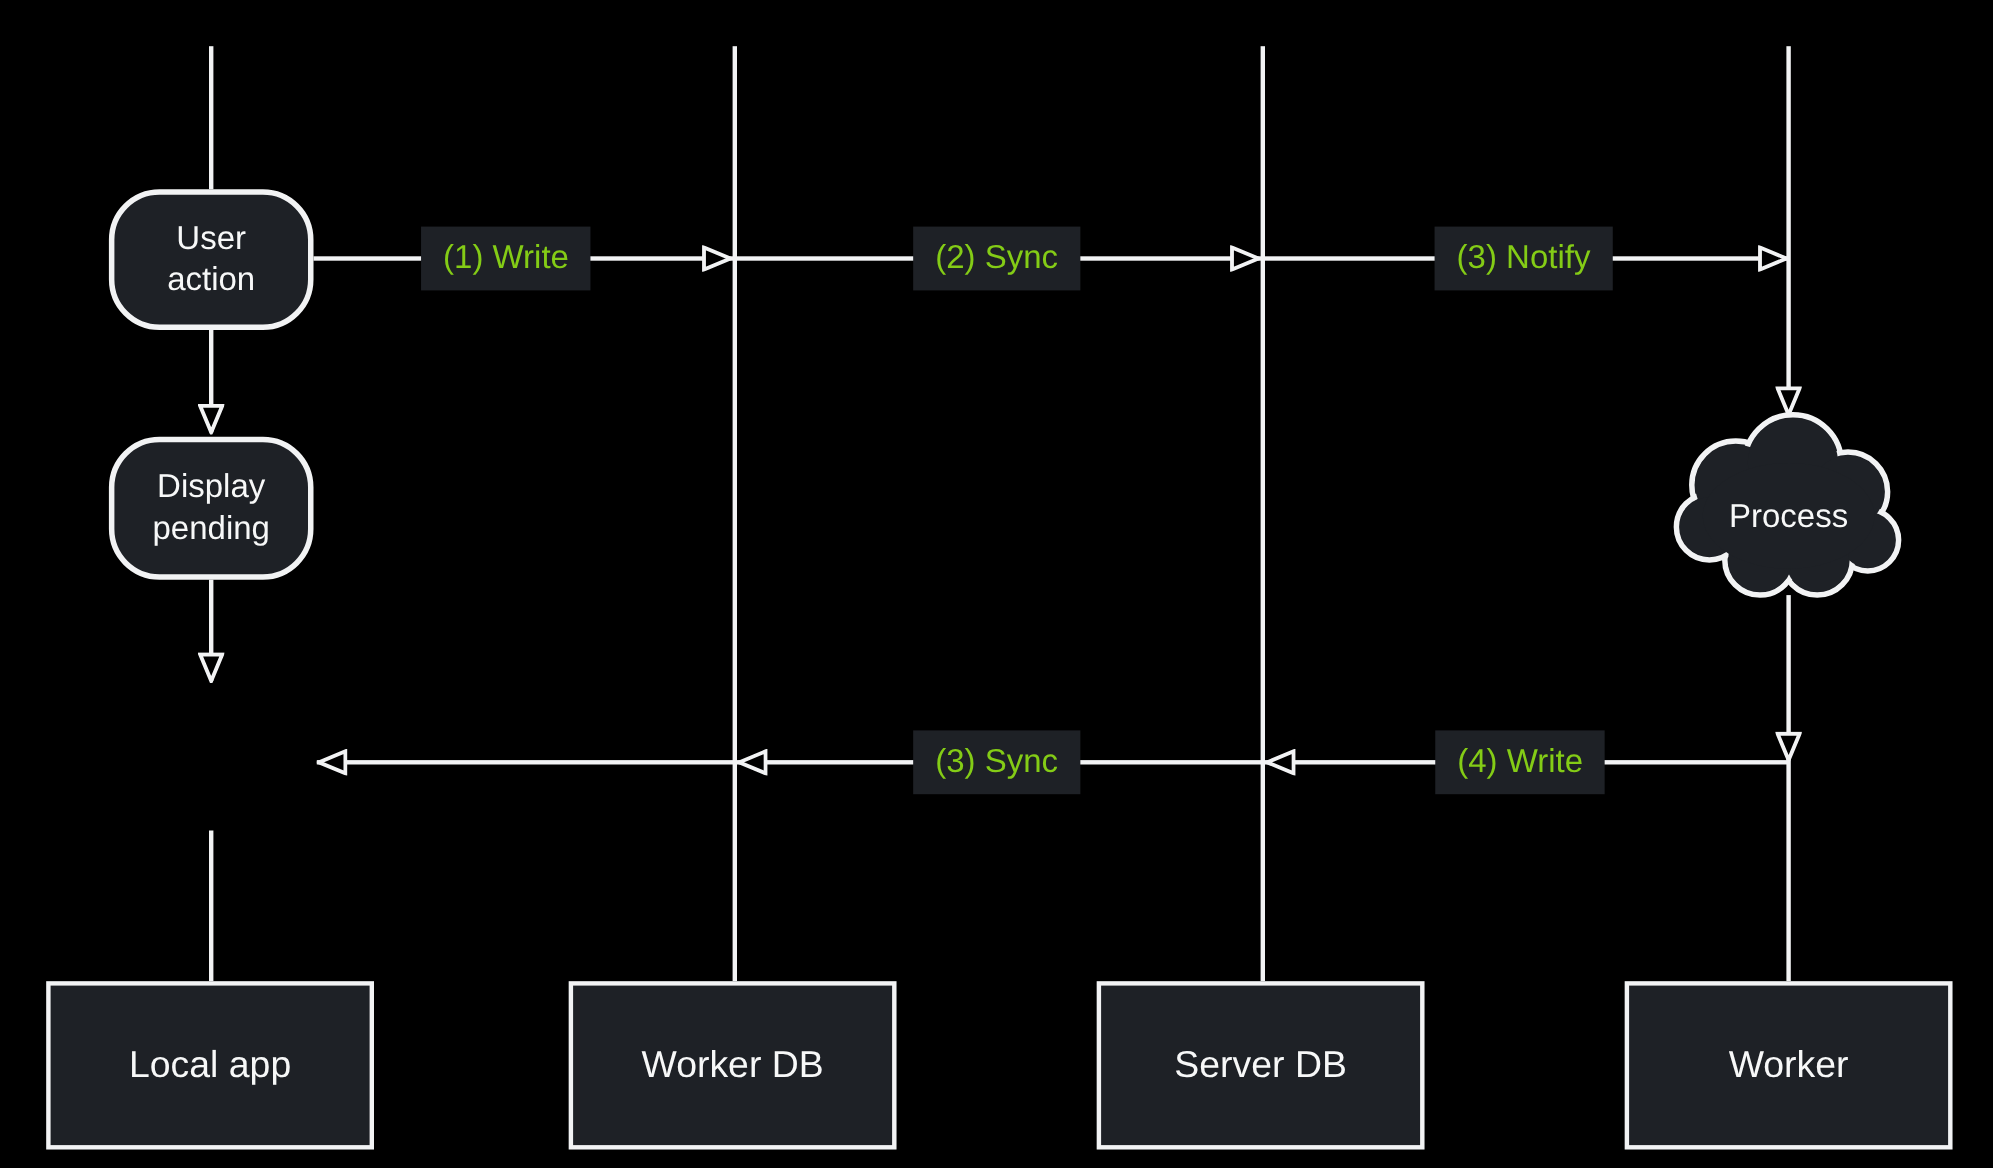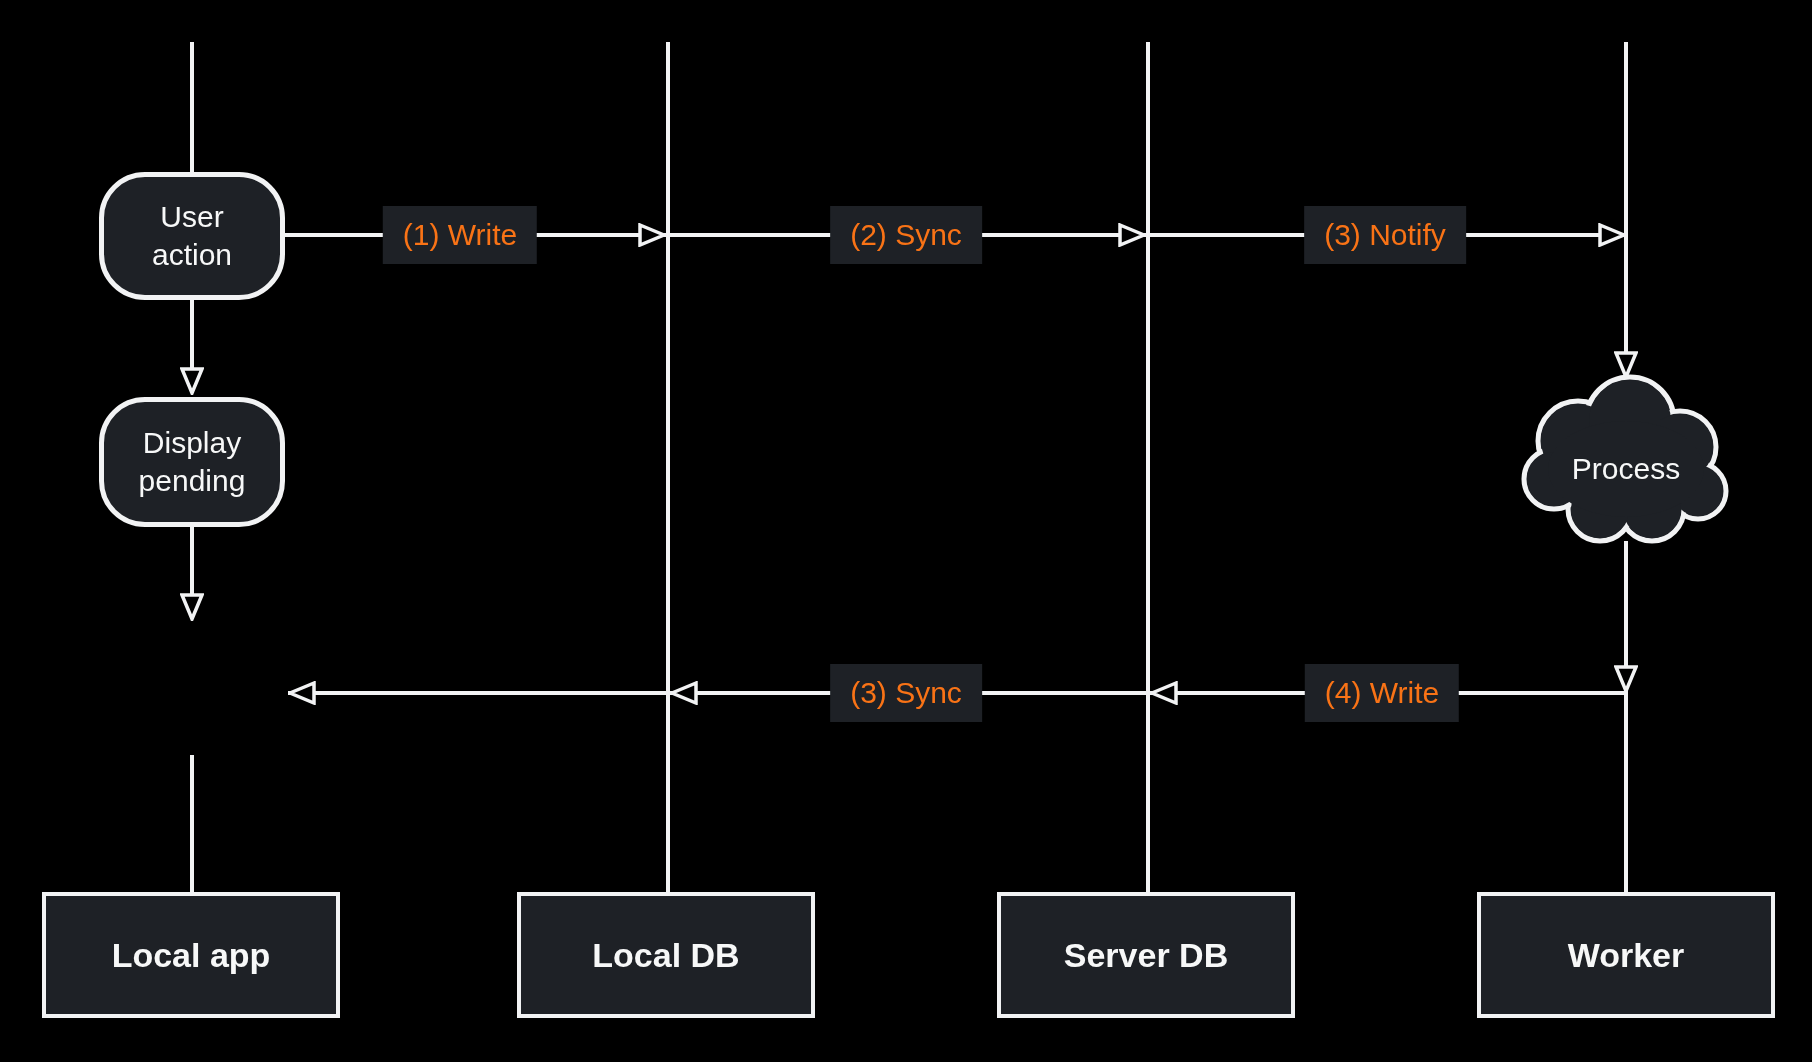--- a/index.html
+++ b/index.html
@@ -6,35 +6,34 @@
   .canvas{
     position:relative;width:1812px;height:1062px;background:#000;overflow:hidden;
     font-family:"Liberation Sans", sans-serif;color:#f7f8f8;
   }
   .vline,.hline{position:absolute;background:#f2f3f4;z-index:1;}
   .vline{width:4px;}
   .hline{height:4px;}
   .ah{position:absolute;z-index:2;display:block;}
   .msg{
     position:absolute;z-index:3;transform:translateX(-50%);
-    background:#1e2126;color:#f97316;font-size:30px;line-height:58px;height:58px;
+    background:#1e2126;color:#84cc16;font-size:30px;line-height:58px;height:58px;
     padding:0 20px;white-space:nowrap;text-align:center;
   }
   .node{
     position:absolute;z-index:3;box-sizing:border-box;
     background:#1e2126;border:5px solid #f2f3f4;border-radius:46px;
     display:flex;align-items:center;justify-content:center;text-align:center;
     font-size:30px;line-height:38px;padding:12px 14px;
   }
   .endbox{
-    position:absolute;z-index:3;box-sizing:border-box;top:892px;width:298px;height:126px;
+    position:absolute;z-index:3;box-sizing:border-box;top:892px;width:298px;height:153px;
     background:#1e2126;border:4px solid #f2f3f4;
     display:flex;align-items:center;justify-content:center;text-align:center;
     font-size:34px;
-    font-weight:bold;
   }
   .cloud{position:absolute;z-index:3;}
   .cloud text{font-family:"Liberation Sans", sans-serif;font-size:30px;fill:#f7f8f8;}
 </style>
 </head>
 <body>
 
 <div class="canvas">
 
   <div class="vline" style="left:190px;top:42px;height:130px"></div>
@@ -118,21 +117,21 @@
       <circle cx="38" cy="108" r="27"></circle>
       <ellipse cx="110" cy="98" rx="78" ry="48"></ellipse>
     </g>
     <text x="110" y="108" text-anchor="middle">Process</text>
   </svg>
 
   <div class="endbox" style="left:42px">
     <span>Local app</span>
   </div>
   <div class="endbox" style="left:517px">
-    <span>Local DB</span>
+    <span>Worker DB</span>
   </div>
   <div class="endbox" style="left:1477px">
     <span>Worker</span>
   </div>
   <div class="endbox" style="left:997px">
     <span>Server DB</span>
   </div>
 
 </div>
 

